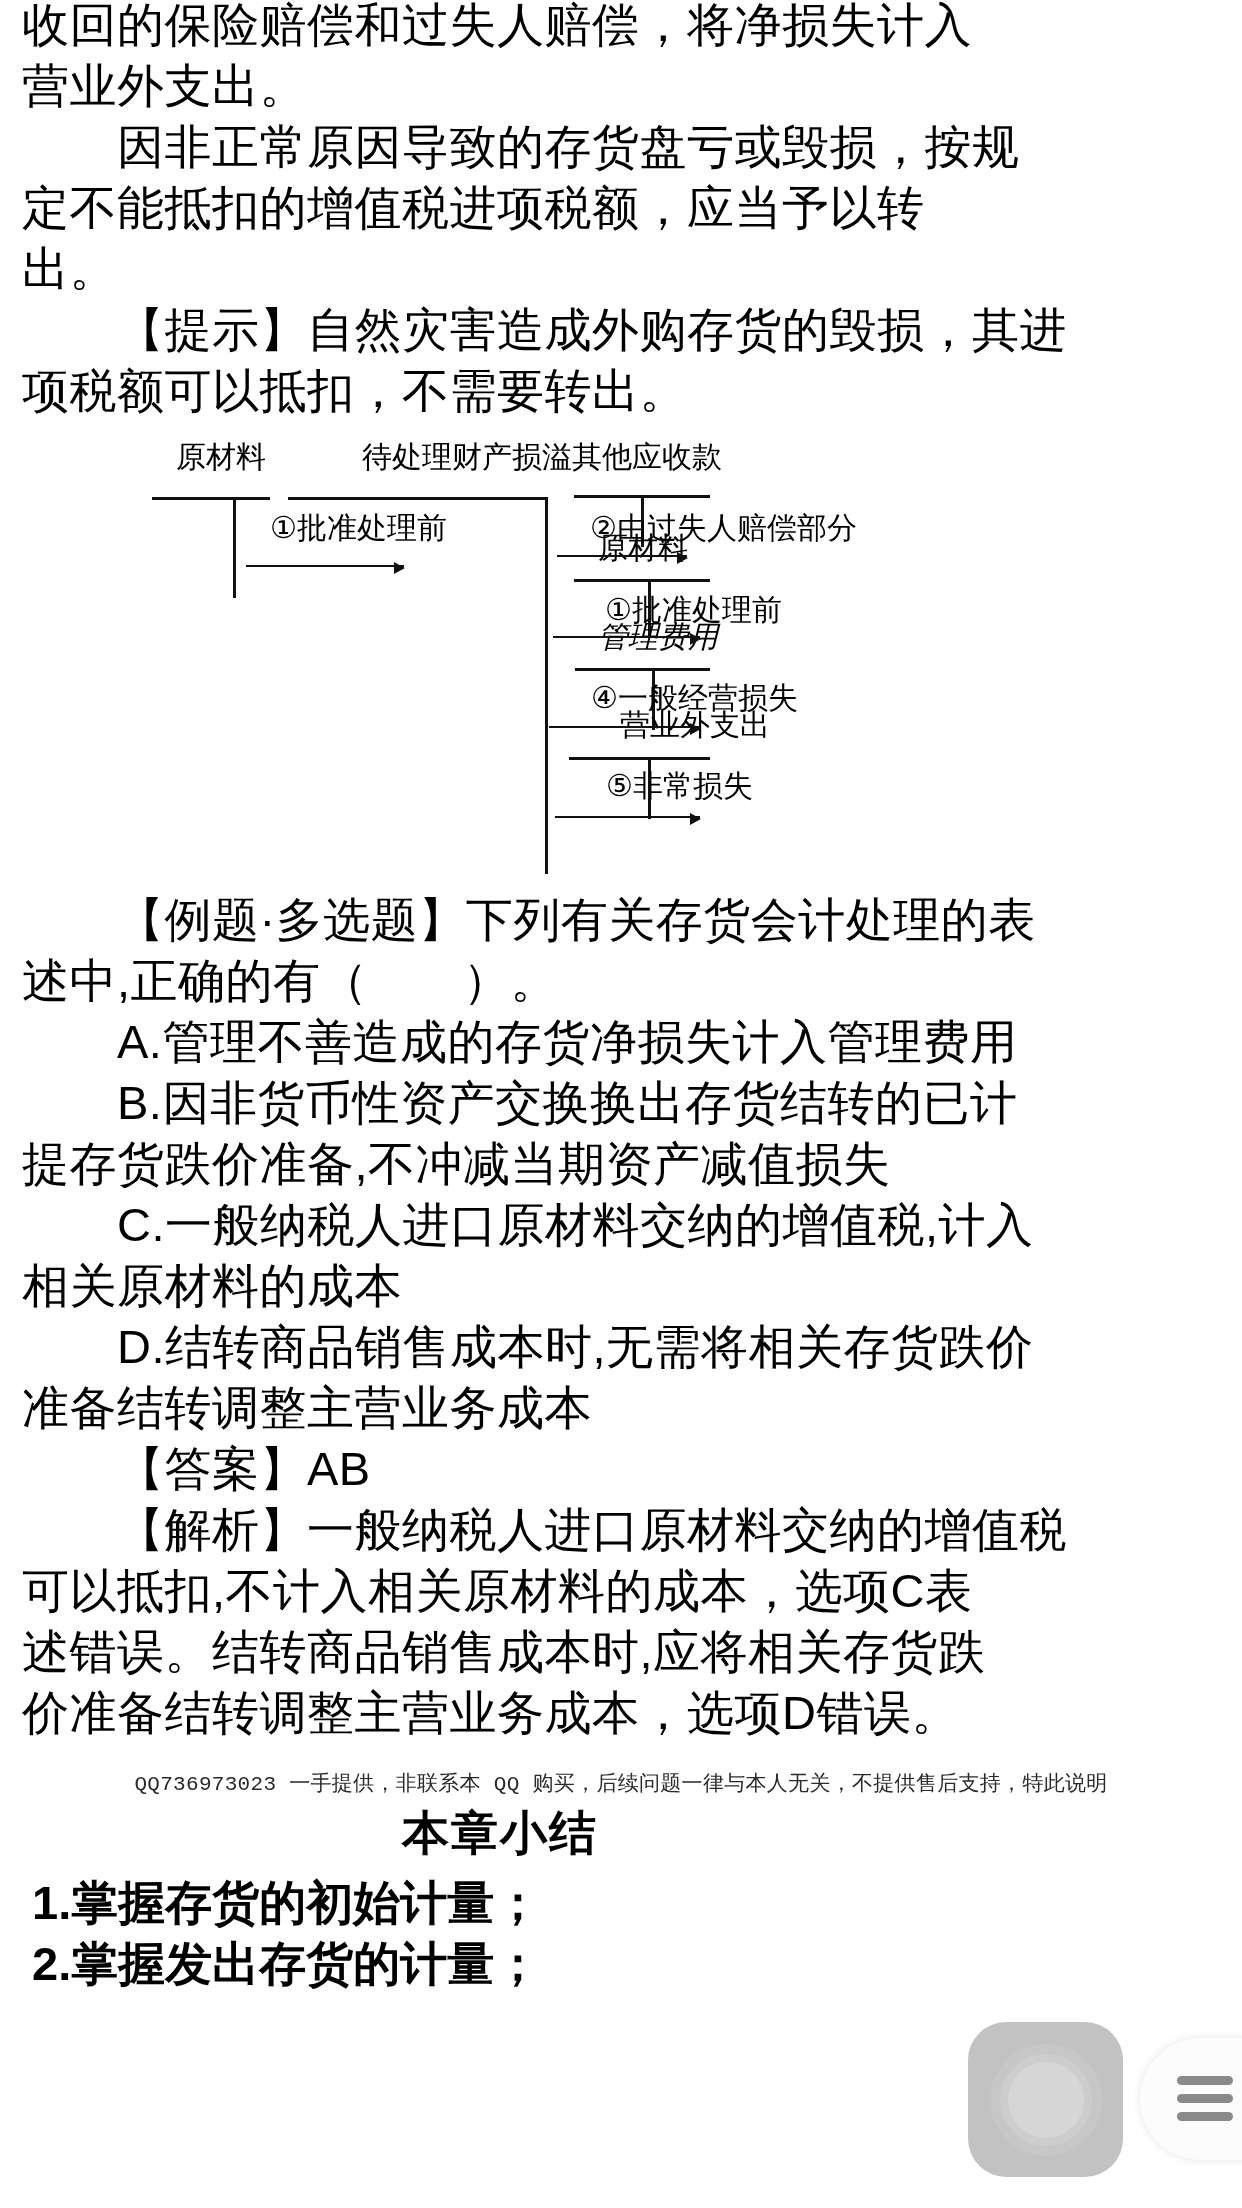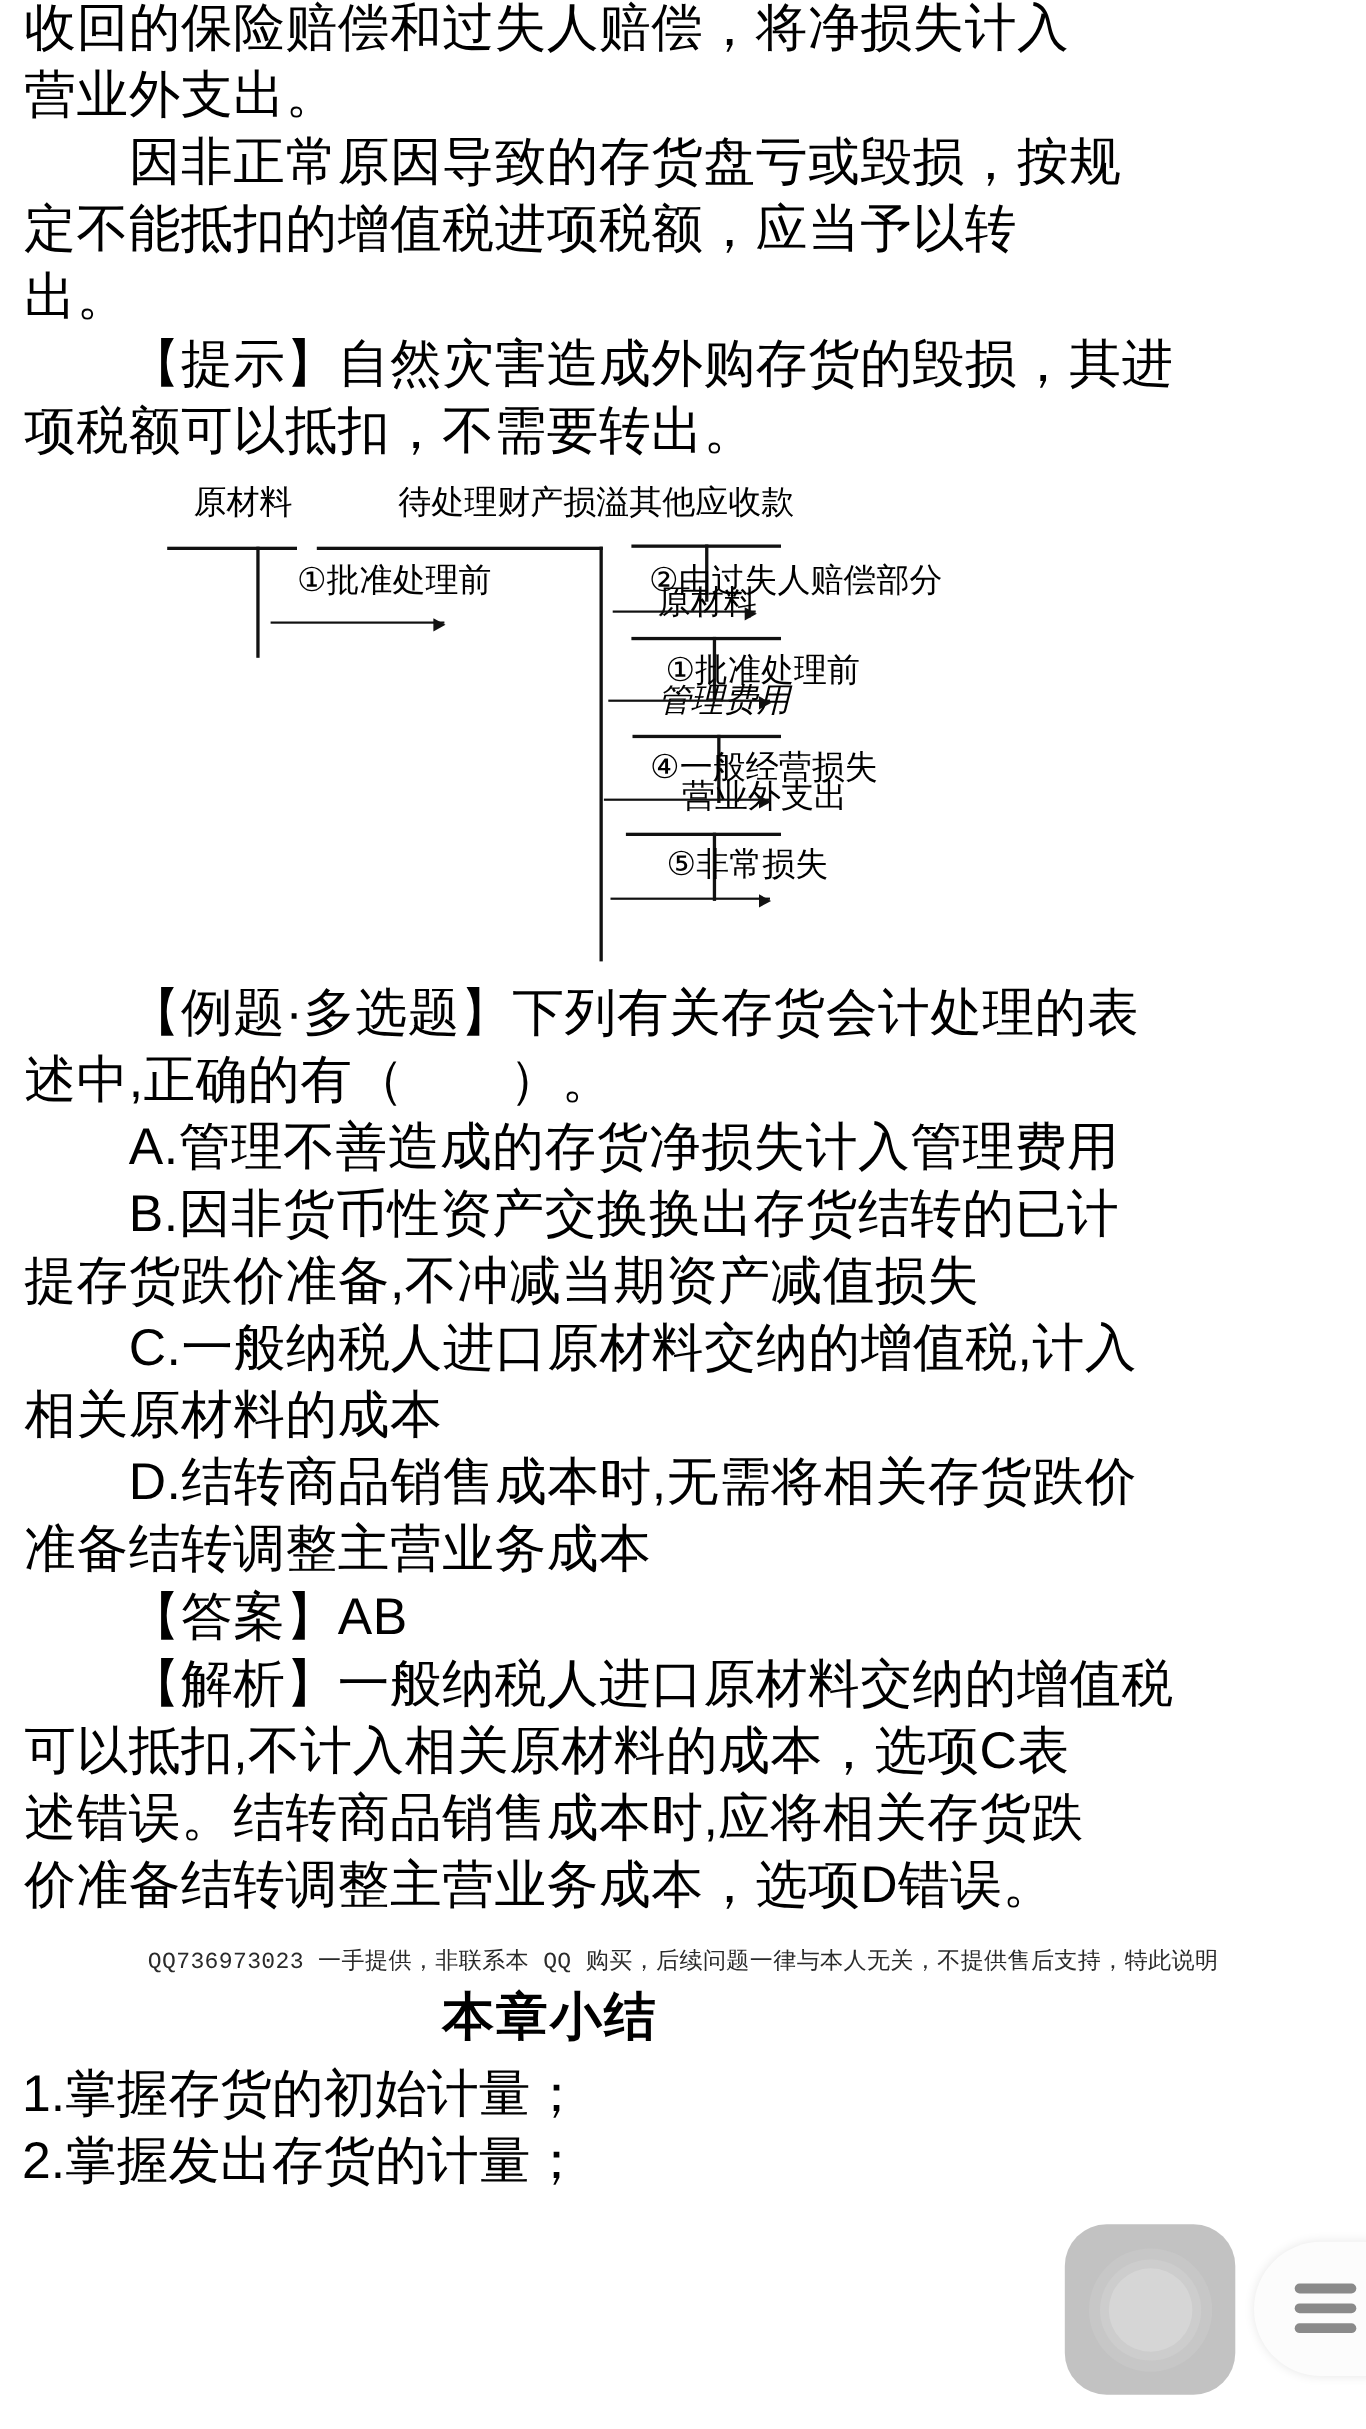--- a/index.html
+++ b/index.html
@@ -113,22 +113,22 @@
   }
   .summary-list {
     position: absolute;
     left: 0;
     top: 1872px;
     width: 1242px;
   }
   .summary-item {
     font-size: 47px;
     line-height: 61px;
-    padding-left: 20px;
-    font-weight: 400;
+    padding-left: 32px;
+    font-weight: 700;
     white-space: nowrap;
   }
 
   
   .fab-home {
     position: absolute;
     left: 968px;
     top: 2022px;
     width: 155px;
     height: 155px;

